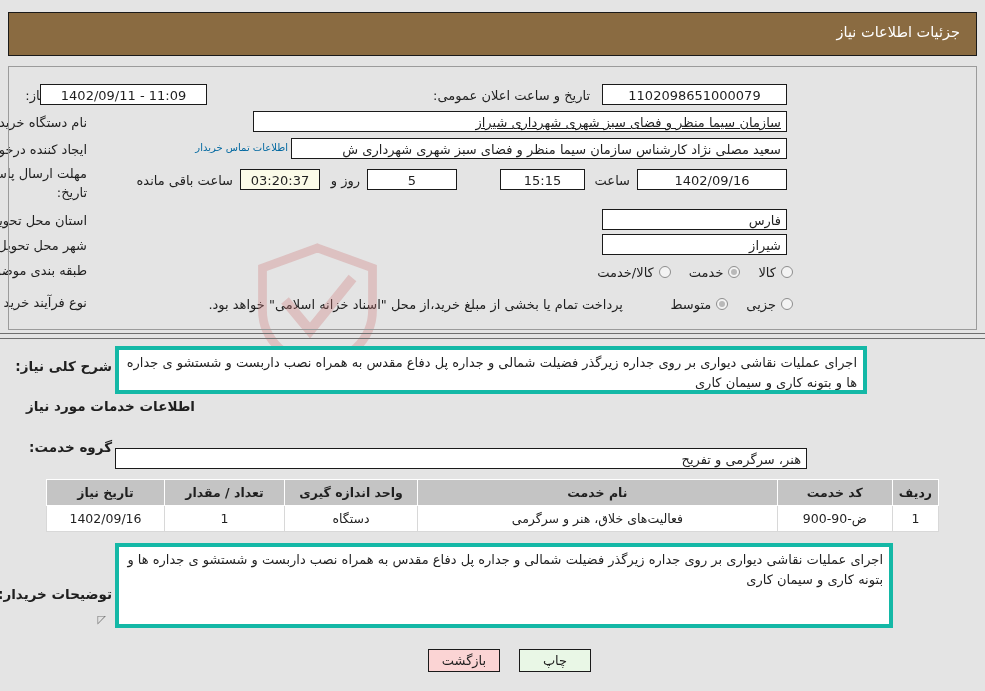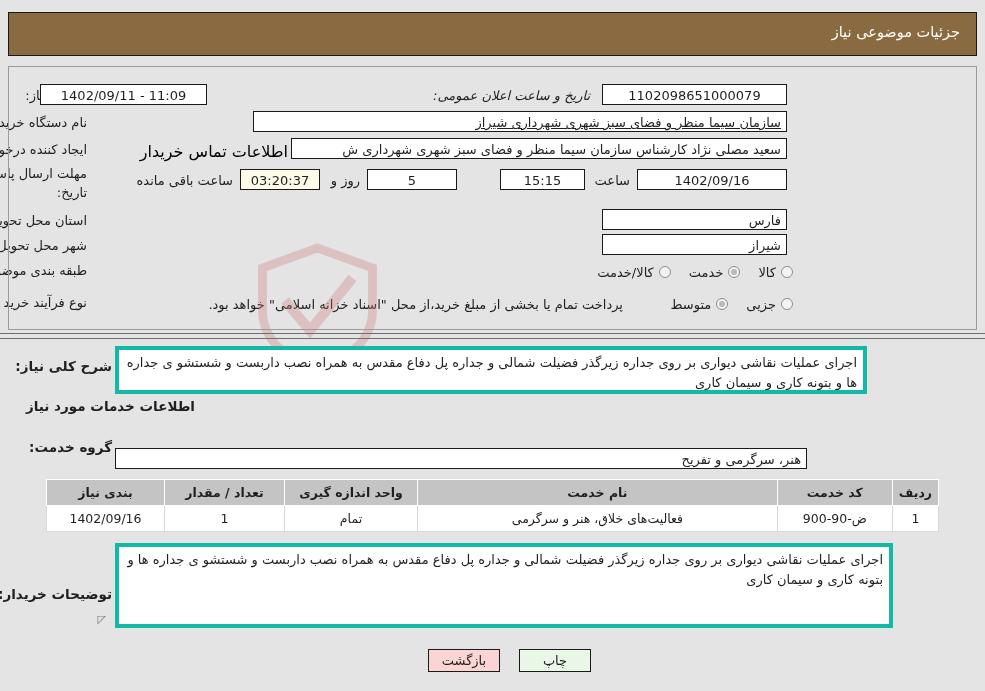--- a/index.html
+++ b/index.html
@@ -91,21 +91,21 @@
   }
   .fld.center { text-align: center; }
   .fld.right  { text-align: right; }
   .fld.cream  { background: #fbfbe8; }
   .plainlbl {
     position: absolute;
     font-size: 13px; color: #1f1f1f; white-space: nowrap;
   }
   .link {
     position: absolute;
-    font-size: 16px; color: #000000; white-space: nowrap;
+    font-size: 10px; color: #0369a1; white-space: nowrap;
     text-decoration: none;
   }
 
   
   .radio-row { position: absolute; }
   .radio {
     display: inline-block;
     width: 12px; height: 12px;
     border-radius: 50%;
     border: 1px solid #8d8d8d;
@@ -221,28 +221,28 @@
 <div id="watermark">
   <div id="wm-inner">
     <svg id="wm-shield" viewBox="0 0 100 104">
       <path d="M50 4 L94 20 V54 C94 78 74 94 50 100 C26 94 6 78 6 54 V20 Z" fill="none" stroke="rgba(206,120,120,0.33)" stroke-width="7"></path>
       <path d="M24 46 L44 70 L78 28" fill="none" stroke="rgba(206,120,120,0.33)" stroke-width="8"></path>
     </svg>
   </div>
 </div>
 
 <div id="header-bar">
-  <div id="header-title">جزئیات موضوعی نیاز</div>
+  <div id="header-title">جزئیات اطلاعات نیاز</div>
 </div>
 
 <div id="panel"></div>
 
 <div class="lbl" style="right:898px; top:88px;">شماره نیاز:</div>
 <div class="fld center" style="right:198px; top:84px; width:185px;">1102098651000079</div>
-<div class="plainlbl" style="right:395px; top:88px;font-style:italic;">تاریخ و ساعت اعلان عمومی:</div>
+<div class="plainlbl" style="right:395px; top:88px;">تاریخ و ساعت اعلان عمومی:</div>
 <div class="fld center" style="right:778px; top:84px; width:167px;">11:09 - 1402/09/11</div>
 
 <div class="lbl" style="right:898px; top:115px;">نام دستگاه خریدار:</div>
 <div class="fld right" style="right:198px; top:111px; width:534px;text-decoration:underline;">سازمان سیما منظر و فضای سبز شهری شهرداری شیراز</div>
 
 <div class="lbl" style="right:898px; top:142px;">ایجاد کننده درخواست:</div>
 <div class="fld right" style="right:198px; top:138px; width:496px;">سعید مصلی نژاد کارشناس سازمان سیما منظر و فضای سبز شهری شهرداری ش</div>
 <a class="link" href="#" style="right:697px; top:142px;">اطلاعات تماس خریدار</a>
 
 <div class="lbl" style="right:898px; top:166px;">مهلت ارسال پاسخ: تا</div>
@@ -280,29 +280,29 @@
 <div class="fld right" style="right:178px; top:448px; width:692px;">هنر، سرگرمی و تفریح</div>
 
 <table id="tbl">
   <thead>
     <tr>
       <th style="width:42px;">ردیف</th>
       <th style="width:115px;">کد خدمت</th>
       <th>نام خدمت</th>
       <th style="width:133px;">واحد اندازه گیری</th>
       <th style="width:120px;">تعداد / مقدار</th>
-      <th style="width:118px;">بندی نیاز</th>
+      <th style="width:118px;">تاریخ نیاز</th>
     </tr>
   </thead>
   <tbody>
     <tr>
       <td>1</td>
       <td>ض-90-900</td>
       <td>فعالیت‌های خلاق، هنر و سرگرمی</td>
-      <td>تمام</td>
+      <td>دستگاه</td>
       <td>1</td>
       <td>1402/09/16</td>
     </tr>
   </tbody>
 </table>
 
 <div class="boldlbl" style="right:873px; top:586px;">توضیحات خریدار:</div>
 <div class="ta" style="right:92px; top:543px; width:778px; height:85px;">اجرای عملیات نقاشی دیواری بر روی جداره زیرگذر فضیلت شمالی و جداره پل دفاع مقدس به همراه نصب داربست و شستشو ی جداره ها و بتونه کاری و سیمان کاری</div>
 <div class="resizer" style="left:94px; top:614px;">◸</div>
 

